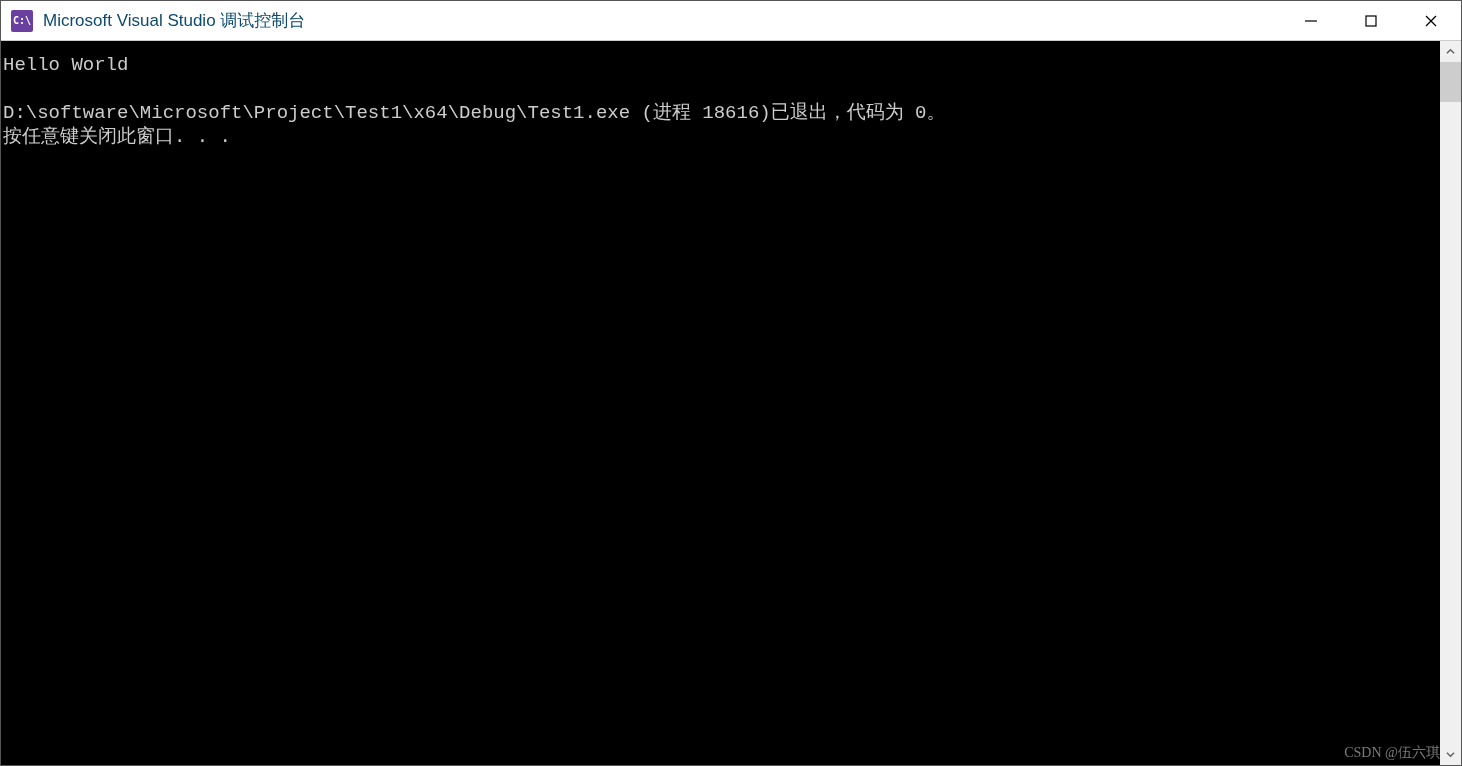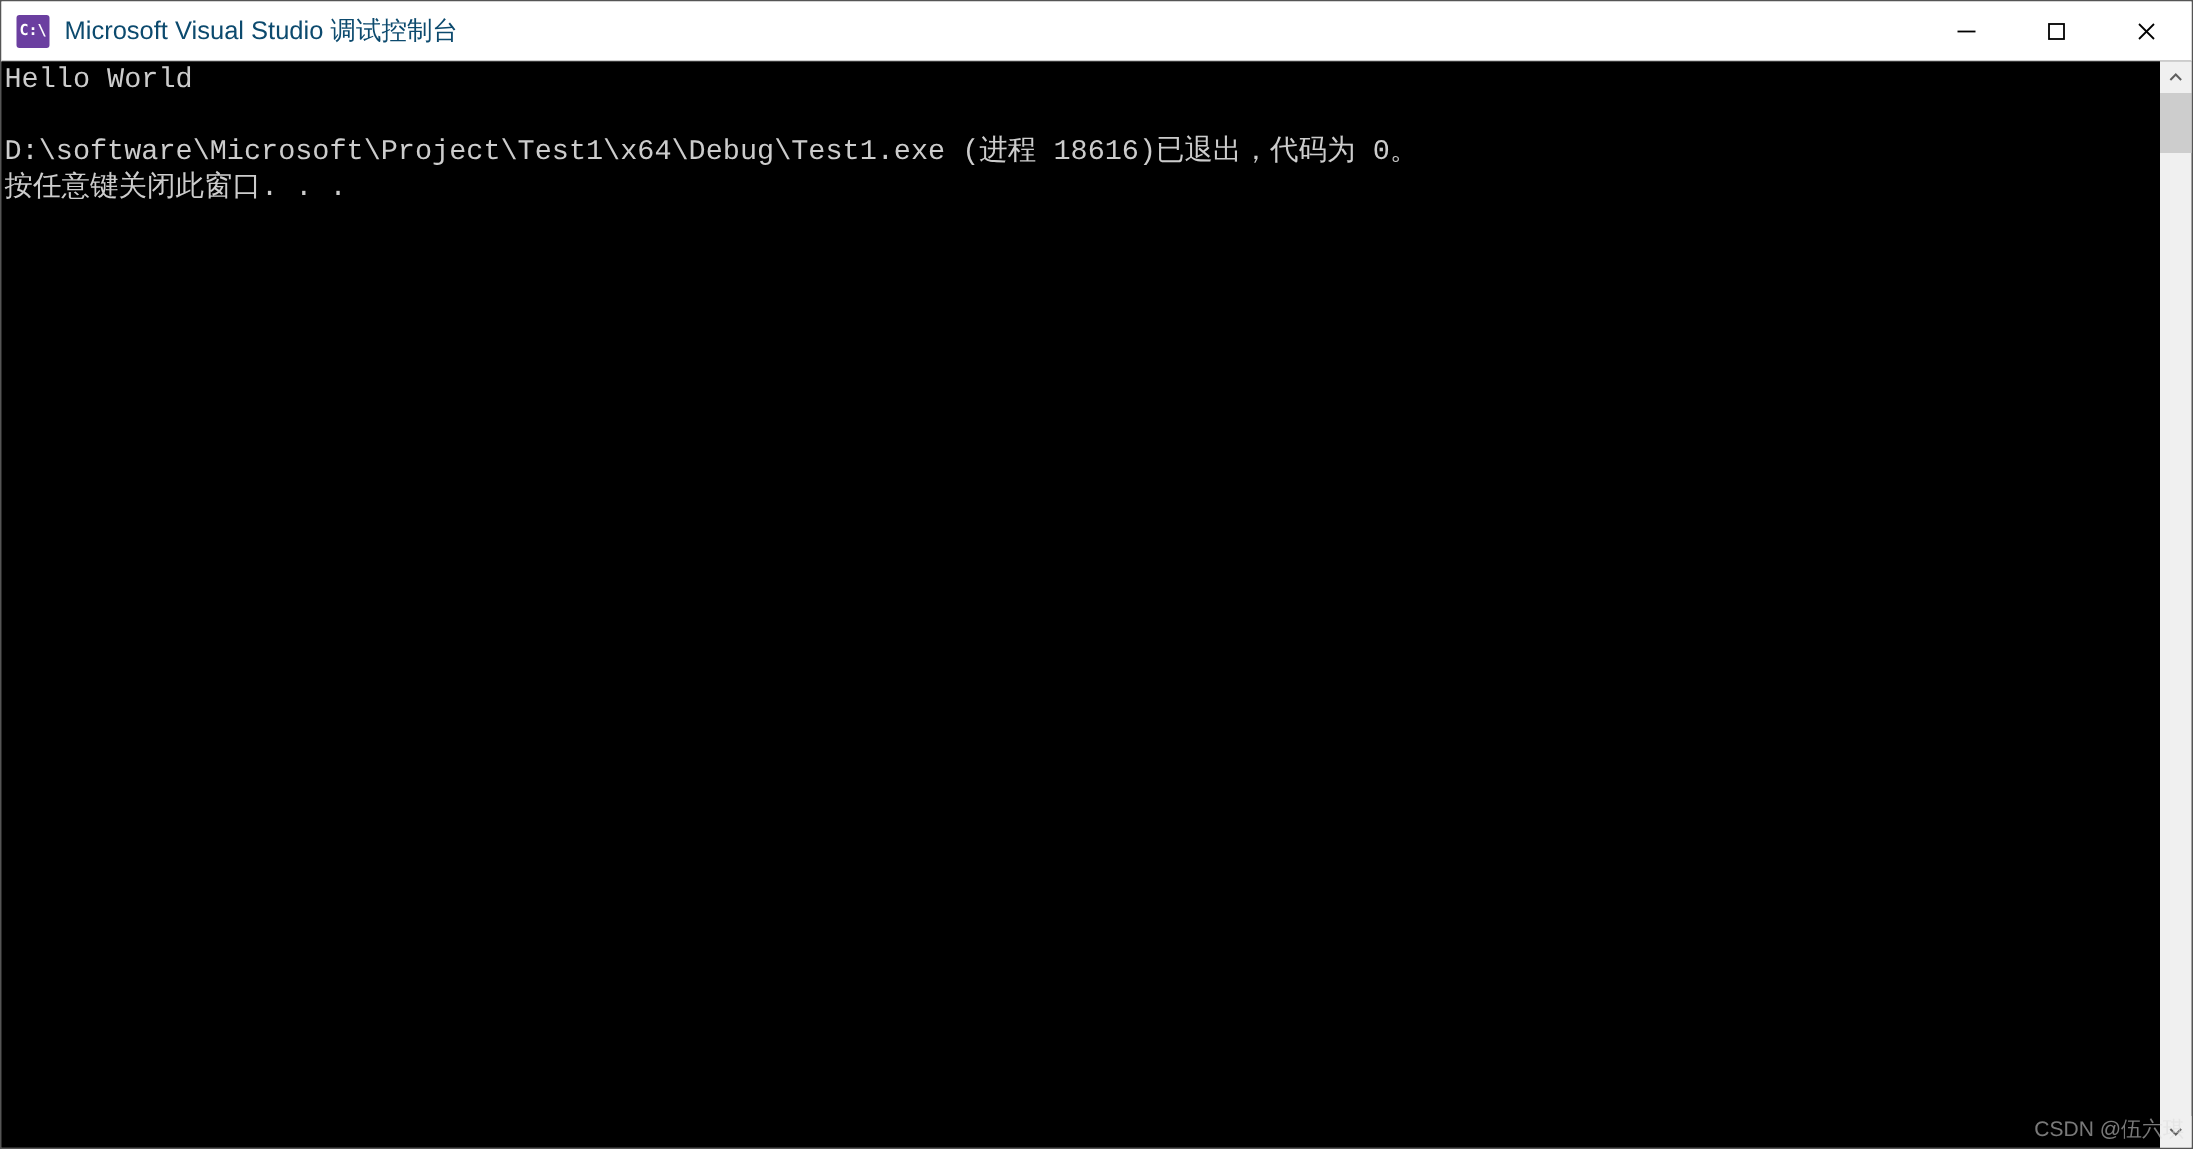--- a/index.html
+++ b/index.html
@@ -74,21 +74,21 @@
       background: #000000;
       min-height: 0;
     }
     .console-content {
       flex: 1;
       background: #000000;
       color: #cccccc;
       font-family: "NSimSun", "SimSun", Consolas, "Courier New", monospace;
       font-size: 19px;
       line-height: 24px;
-      padding: 0 2px;
+      padding: 12px 2px;
       white-space: pre;
       overflow: hidden;
     }
     .scrollbar {
       width: 21px;
       background: #f0f0f0;
       position: relative;
       flex-shrink: 0;
     }
     .scroll-arrow {
@@ -111,25 +111,25 @@
     .scroll-thumb {
       position: absolute;
       top: 21px;
       width: 100%;
       height: 40px;
       background: #cdcdcd;
       cursor: pointer;
     }
     .watermark {
       position: absolute;
-      right: 6px;
+      right: 22px;
       bottom: 4px;
       color: rgba(220,220,220,0.55);
       font-size: 14px;
-      font-family: Liberation Sans, sans-serif;
+      font-family: Liberation Serif, serif;
       pointer-events: none;
     }
   </style>
 </head>
 <body>
 
 <div class="window">
   <div class="titlebar">
     <div class="app-icon">C:\</div>
     <div class="title-text">Microsoft Visual Studio 调试控制台</div>

